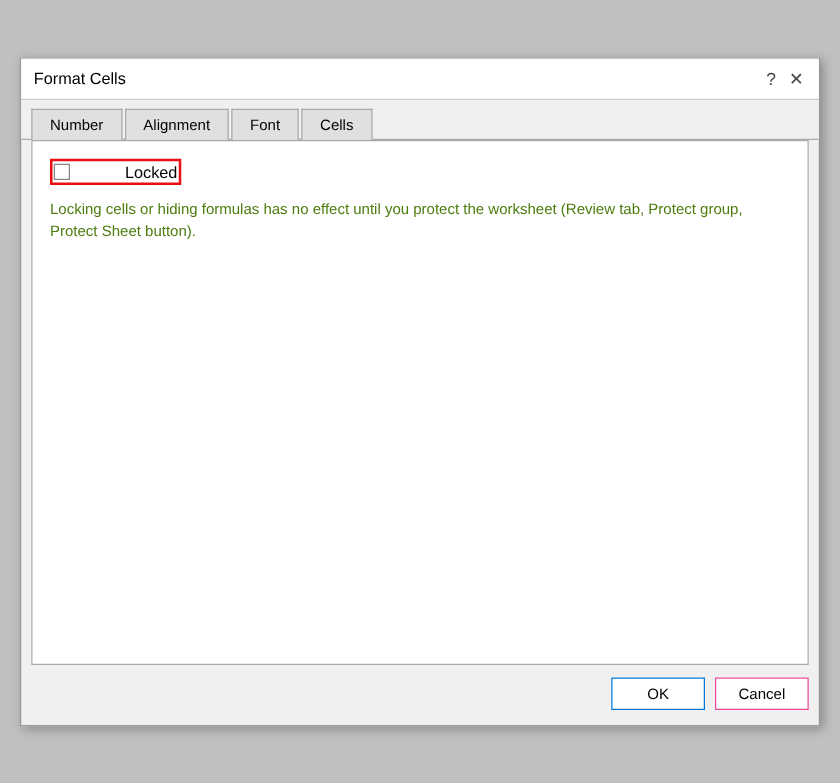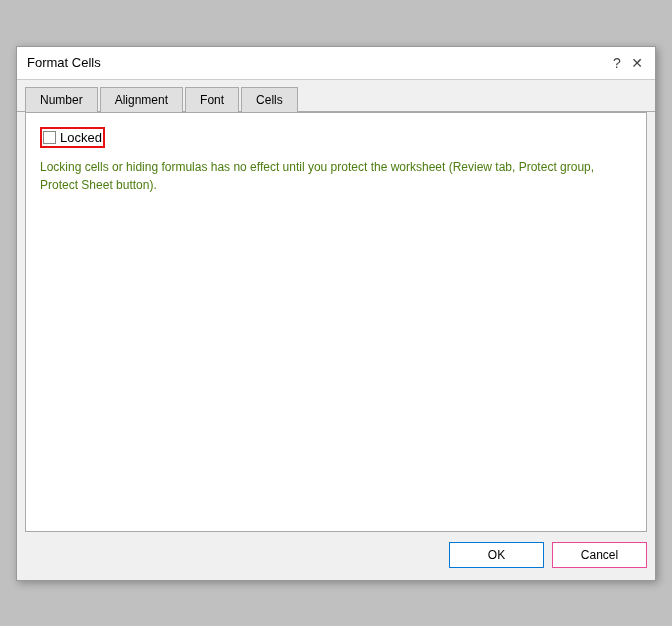--- a/index.html
+++ b/index.html
@@ -100,20 +100,21 @@
       display: flex;
       align-items: center;
       margin-bottom: 6px;
     }
 
     .checkbox-wrapper {
       display: flex;
       align-items: center;
       border: 2px solid #e81010;
       padding: 1px;
+      gap: 40px;
     }
 
     .checkbox-wrapper-plain {
       display: flex;
       align-items: center;
     }
 
     .checkbox {
       width: 13px;
       height: 13px;
@@ -138,21 +139,21 @@
     }
 
     .button-row {
       display: flex;
       justify-content: flex-end;
       padding: 10px 8px 12px 8px;
       gap: 8px;
     }
 
     .btn {
-      width: 95px;
+      width: 75px;
       height: 26px;
       border: 1px solid #0078d7;
       background: #ffffff;
       color: #000;
       font-size: 12px;
       cursor: pointer;
       display: flex;
       align-items: center;
       justify-content: center;
     }

